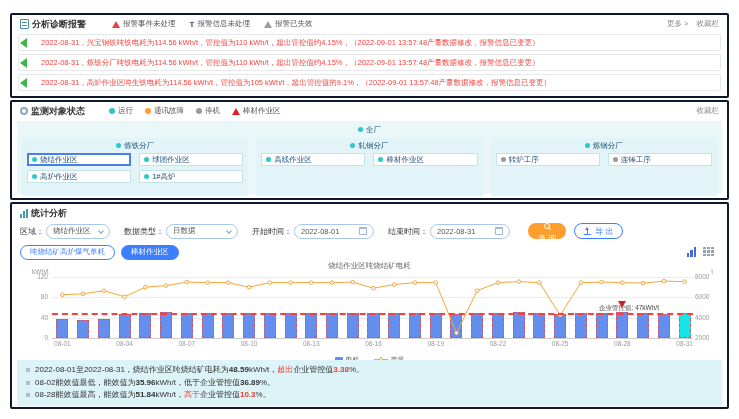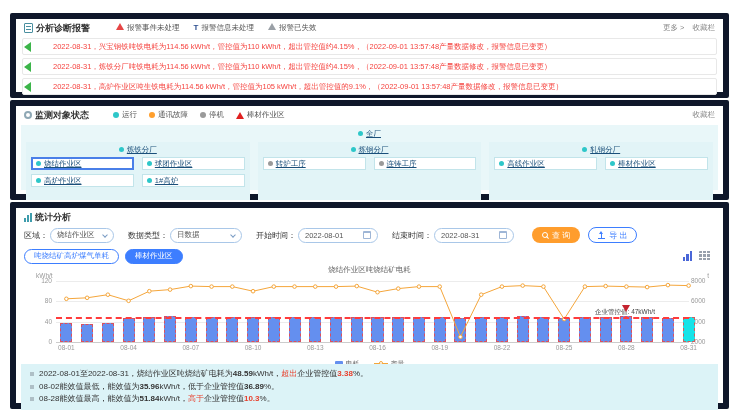--- a/index.html
+++ b/index.html
@@ -1,65 +1,65 @@
 <!DOCTYPE html>
 <html><head>
 <meta charset="utf-8">
 <style>
   *{box-sizing:border-box;margin:0;padding:0;}
   html,body{width:739px;height:419px;}
   body{font-family:"Liberation Sans","DejaVu Sans",sans-serif;background:#fff;position:relative;overflow:hidden;}
-  .panel{position:absolute;left:10px;width:719px;background:#fff;border:6px solid #0f172a;border-radius:2px;}
+  .panel{position:absolute;left:10px;width:719px;background:#fff;border:2px solid #0f172a;border-radius:2px;}
   #alarm-panel{top:13px;height:85px;}
   #monitor-panel{top:100px;height:100px;}
   #stats-panel{top:202px;height:207px;}
   .panel-head{display:flex;align-items:center;height:16px;padding:2px 8px 0 8px;gap:8px;}
   .panel-title{font-size:9px;font-weight:bold;color:#333;margin-left:3px;}
   .head-left{display:flex;align-items:center;}
   .head-right{margin-left:auto;display:flex;align-items:center;gap:8px;}
   .gray-link{font-size:7.5px;color:#888;cursor:pointer;text-decoration:none;}
   
   .icon-report{width:9px;height:10px;border:1px solid #4a8fa0;border-radius:1px;background:repeating-linear-gradient(to bottom,transparent 0 2px,#4a8fa0 2px 3px);background-size:5px 100%;background-position:1px 0;background-repeat:no-repeat;}
   .icon-status{width:8px;height:8px;border-radius:50%;border:2px solid #8fa8b5;}
   .icon-stats{display:flex;align-items:flex-end;gap:1px;height:9px;}
   .icon-stats span{width:2px;background:#3f9dad;display:block;}
   
-  .alg-item{display:flex;align-items:flex-start;gap:3px;margin-right:14px;cursor:pointer;}
+  .alg-item{display:flex;align-items:center;gap:3px;margin-right:14px;cursor:pointer;}
   .alg-label{font-size:7.5px;color:#555;}
   .tri-up{width:0;height:0;border-left:4px solid transparent;border-right:4px solid transparent;border-bottom:7px solid currentColor;}
   .glyphT{font-size:8px;font-weight:bold;}
   
-  .alert-row{position:relative;margin:3px 6px 0 6px;height:17px;border:1px solid #e8e8e8;border-radius:2px;display:flex;align-items:center;padding-left:30px;background:#fff;}
+  .alert-row{position:relative;margin:3px 6px 0 6px;height:17px;border:1px solid #e8e8e8;border-radius:2px;display:flex;align-items:center;padding-left:22px;background:#fff;}
   .alert-flag{position:absolute;left:1px;top:3px;width:0;height:0;border-top:5px solid transparent;border-bottom:5px solid transparent;border-right:7px solid #3cb54a;}
   .alert-text{font-size:7.5px;color:#f5433f;white-space:nowrap;overflow:hidden;}
   
   .mlg-item{display:flex;align-items:center;gap:3px;margin-right:12px;cursor:pointer;}
   .dot{width:6px;height:6px;border-radius:50%;display:inline-block;}
   .tri-red{width:0;height:0;border-left:4px solid transparent;border-right:4px solid transparent;border-bottom:7px solid #e02020;}
   
   .tree{position:absolute;left:5px;right:5px;top:19px;bottom:4px;background:#e9f7f9;padding:2px 5px 4px 5px;}
   .root-row{text-align:center;height:13px;display:flex;justify-content:center;align-items:center;gap:3px;}
   .groups{display:flex;gap:8px;margin-top:2px;height:58px;}
   .group{flex:1;background:#e2f4f7;padding:1px 5px 4px 5px;}
   .group-label{display:flex;justify-content:center;align-items:center;gap:3px;height:13px;}
   .tdot{width:5px;height:5px;border-radius:50%;display:inline-block;flex:none;}
-  .tlink{font-size:7.5px;color:#1a4f7a;text-decoration:underline;cursor:pointer;white-space:nowrap;}
+  .tlink{font-size:7.5px;color:#1a4f7a;cursor:pointer;white-space:nowrap;}
   .items{display:grid;grid-template-columns:1fr 1fr;gap:4px 8px;margin-top:1px;grid-auto-rows:13px;}
   .titem{background:#fff;border:1px solid #c2e4ea;display:flex;align-items:center;gap:3px;padding:0 4px;cursor:pointer;}
   .titem.selected{border:1px solid #4a7fe8;outline:1px solid #4a7fe8;outline-offset:-2px;}
   
   .filter-row{display:flex;align-items:center;padding:0 8px;height:20px;margin-top:1px;}
   .f-label{font-size:8px;color:#333;white-space:nowrap;}
   .select,.date{height:15px;border:1px solid #a9c7e8;border-radius:8px;background:#fff;display:flex;align-items:center;justify-content:space-between;padding:0 6px;font-size:7.5px;color:#555;cursor:pointer;margin-left:2px;}
   .select{width:64px;}
   .date{width:80px;}
   .gap{margin-left:14px;}
   .chev{width:4px;height:4px;border-right:1px solid #7a9cc4;border-bottom:1px solid #7a9cc4;transform:rotate(45deg);margin-left:4px;flex:none;}
   .cal-icon{width:8px;height:8px;border:1px solid #9fb6d6;border-top:2.5px solid #9fb6d6;border-radius:1px;flex:none;margin-left:4px;}
-  .btn-query{height:16px;border-radius:9px;background:#ff9d2d;color:#fff;border:none;font-size:8px;padding:0 10px;display:flex;align-items:center;gap:4px;margin-left:18px;cursor:pointer;}
+  .btn-query{height:16px;border-radius:9px;background:#ff9d2d;color:#fff;border:none;font-size:8px;padding:0 10px;display:flex;align-items:center;gap:4px;margin-left:18px;cursor:pointer;flex-direction:column;}
   .mag{width:6px;height:6px;border:1px solid #fff;border-radius:50%;position:relative;flex:none;}
   .mag::after{content:"";position:absolute;width:3px;height:1px;background:#fff;transform:rotate(45deg);right:-2px;bottom:-1px;}
   .btn-export{height:16px;border-radius:9px;background:#fff;color:#3d7eff;border:1px solid #3d7eff;font-size:8px;padding:0 9px;display:flex;align-items:center;gap:4px;margin-left:8px;cursor:pointer;}
   .exp{width:7px;height:8px;position:relative;border-bottom:1px solid #3d7eff;flex:none;}
   .exp::before{content:"";position:absolute;left:3px;top:2px;width:1px;height:5px;background:#3d7eff;}
   .exp::after{content:"";position:absolute;left:1px;top:0;width:0;height:0;border-left:2.5px solid transparent;border-right:2.5px solid transparent;border-bottom:3px solid #3d7eff;}
   
   .pill-row{display:flex;align-items:center;gap:6px;padding:0 8px;margin-top:3px;height:16px;}
   .pill{height:15px;border-radius:8px;display:flex;align-items:center;padding:0 9px;font-size:7.5px;cursor:pointer;white-space:nowrap;}
   .pill.outline{border:1px solid #3d7eff;color:#3d7eff;background:#fff;}
@@ -197,46 +197,46 @@
               </div>
               <div class="titem">
                 <span class="tdot" style="background: rgb(46, 199, 201);"></span>
                 <a class="tlink">1#高炉</a>
               </div>
             </div>
           </div>
           <div class="group">
             <div class="group-label">
               <span class="tdot" style="background: rgb(46, 199, 201);"></span>
-              <a class="tlink">炼钢分厂</a>
+              <a class="tlink">轧钢分厂</a>
             </div>
             <div class="items">
               <div class="titem">
-                <span class="tdot" style="background: rgb(154, 154, 154);"></span>
-                <a class="tlink">转炉工序</a>
-              </div>
-              <div class="titem">
-                <span class="tdot" style="background: rgb(154, 154, 154);"></span>
-                <a class="tlink">连铸工序</a>
+                <span class="tdot" style="background: rgb(46, 199, 201);"></span>
+                <a class="tlink">高线作业区</a>
+              </div>
+              <div class="titem">
+                <span class="tdot" style="background: rgb(46, 199, 201);"></span>
+                <a class="tlink">棒材作业区</a>
               </div>
             </div>
           </div>
           <div class="group">
             <div class="group-label">
               <span class="tdot" style="background: rgb(46, 199, 201);"></span>
-              <a class="tlink">轧钢分厂</a>
+              <a class="tlink">炼钢分厂</a>
             </div>
             <div class="items">
               <div class="titem">
-                <span class="tdot" style="background: rgb(46, 199, 201);"></span>
-                <a class="tlink">高线作业区</a>
-              </div>
-              <div class="titem">
-                <span class="tdot" style="background: rgb(46, 199, 201);"></span>
-                <a class="tlink">棒材作业区</a>
+                <span class="tdot" style="background: rgb(154, 154, 154);"></span>
+                <a class="tlink">转炉工序</a>
+              </div>
+              <div class="titem">
+                <span class="tdot" style="background: rgb(154, 154, 154);"></span>
+                <a class="tlink">连铸工序</a>
               </div>
             </div>
           </div>
         </div>
     </div>
   </section>
 
   <section class="panel" id="stats-panel">
     <div class="panel-head">
       <span class="head-left">

